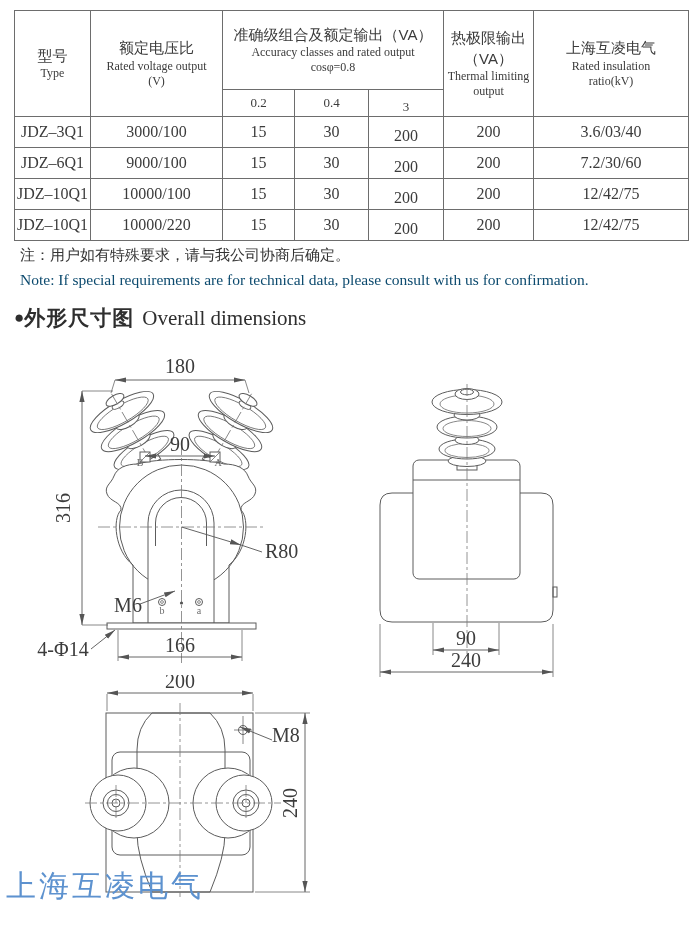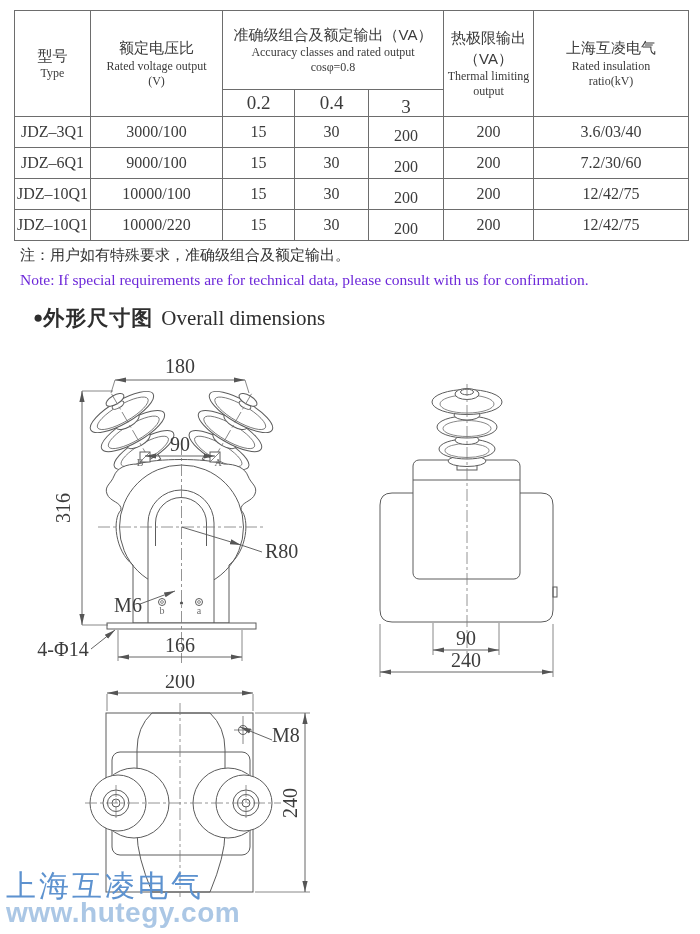--- a/index.html
+++ b/index.html
@@ -13,32 +13,32 @@
   table.spec {
     position:absolute; left:14px; top:10px; width:674px;
     border-collapse:collapse; table-layout:fixed;
   }
   table.spec th, table.spec td {
     border:1.2px solid #6d6d6d; text-align:center; vertical-align:middle;
     padding:0; font-weight:normal; overflow:hidden;
   }
   .hcn { font-size:15px; line-height:1.35; font-family:"Liberation Sans","DejaVu Sans",sans-serif; }
   .hen { font-size:12px; line-height:1.25; }
-  .sub-row th { height:26px; font-size:19px; }
+  .sub-row th { height:26px; font-size:13px; }
   .hdr-row th { height:78px; }
   .data-row td { height:30px; font-size:16px; }
   td.low span { position:relative; top:4px; display:inline-block; }
   th.low span.subv { position:relative; top:4px; display:inline-block; }
   
   .note-cn {
     position:absolute; left:20px; top:246px; font-size:15px;
     font-family:"Liberation Sans","DejaVu Sans",sans-serif; color:#333;
   }
-  .note-en { position:absolute; left:20px; top:271px; font-size:15.5px; color:#6d28d9; }
-  .sec-heading { position:absolute; left:14px; top:304px; font-size:21px; color:#2e2e2e;margin-left:19px; }
+  .note-en { position:absolute; left:20px; top:271px; font-size:15.5px; color:#0c4a6e; }
+  .sec-heading { position:absolute; left:14px; top:304px; font-size:21px; color:#2e2e2e; }
   .sec-heading .bullet { font-size:17px; position:relative; top:-2px; }
   .sec-heading .cn { font-weight:bold; font-family:"Liberation Sans","DejaVu Sans",sans-serif; letter-spacing:1px; }
   .sec-heading .en { margin-left:8px; }
   
   svg { position:absolute; }
   svg .ln  { stroke:#5c5c5c; stroke-width:1; fill:none; }
   svg .lnt { stroke:#6a6a6a; stroke-width:0.8; fill:none; }
   svg .lnw { stroke:#5c5c5c; stroke-width:1; fill:#ffffff; }
   svg .cl  { stroke:#787878; stroke-width:0.8; fill:none; stroke-dasharray:12 3 3 3; }
   svg .dim { stroke:#555; stroke-width:0.9; fill:none; }
@@ -136,21 +136,21 @@
       <td>10000/220</td>
       <td>15</td>
       <td>30</td>
       <td class="low"><span>200</span></td>
       <td>200</td>
       <td>12/42/75</td>
     </tr>
   </tbody>
     </table>
 
-  <div class="note-cn">注：用户如有特殊要求，准确级组合及额定输出。</div>
+  <div class="note-cn">注：用户如有特殊要求，请与我公司协商后确定。</div>
   <div class="note-en">Note: If special requirements are for technical data, please consult with us for confirmation.</div>
   <div class="sec-heading">
     <span class="bullet">●</span><span class="cn">外形尺寸图</span><span class="en">Overall dimensions</span>
   </div>
 
   <svg style="left:20px; top:355px;" width="340" height="315" viewBox="0 0 340 315">
     <defs>
       <marker id="arF" markerWidth="12" markerHeight="8" refX="11" refY="4" orient="auto-start-reverse" markerUnits="userSpaceOnUse">
         <path d="M0,1.4 L11,4 L0,6.6 Z" fill="#555"></path>
       </marker>
@@ -309,15 +309,14 @@
     <line class="dim" x1="32" y1="18" x2="178" y2="18" marker-start="url(#arT)" marker-end="url(#arT)"></line>
     <text class="d" x="105" y="13" text-anchor="middle">200</text>
 
     <line class="lnt" x1="180" y1="38" x2="235" y2="38"></line>
     <line class="lnt" x1="180" y1="217" x2="235" y2="217"></line>
     <line class="dim" x1="230" y1="38" x2="230" y2="217" marker-start="url(#arT)" marker-end="url(#arT)"></line>
     <text class="d" x="222" y="128" text-anchor="middle" transform="rotate(-90 222 128)">240</text>
   </svg>
 
   <div class="wm1">上海互凌电气</div>
-  <div class="wm2">www.hutegy.com</div>
 
 </div>
 
 </body></html>

